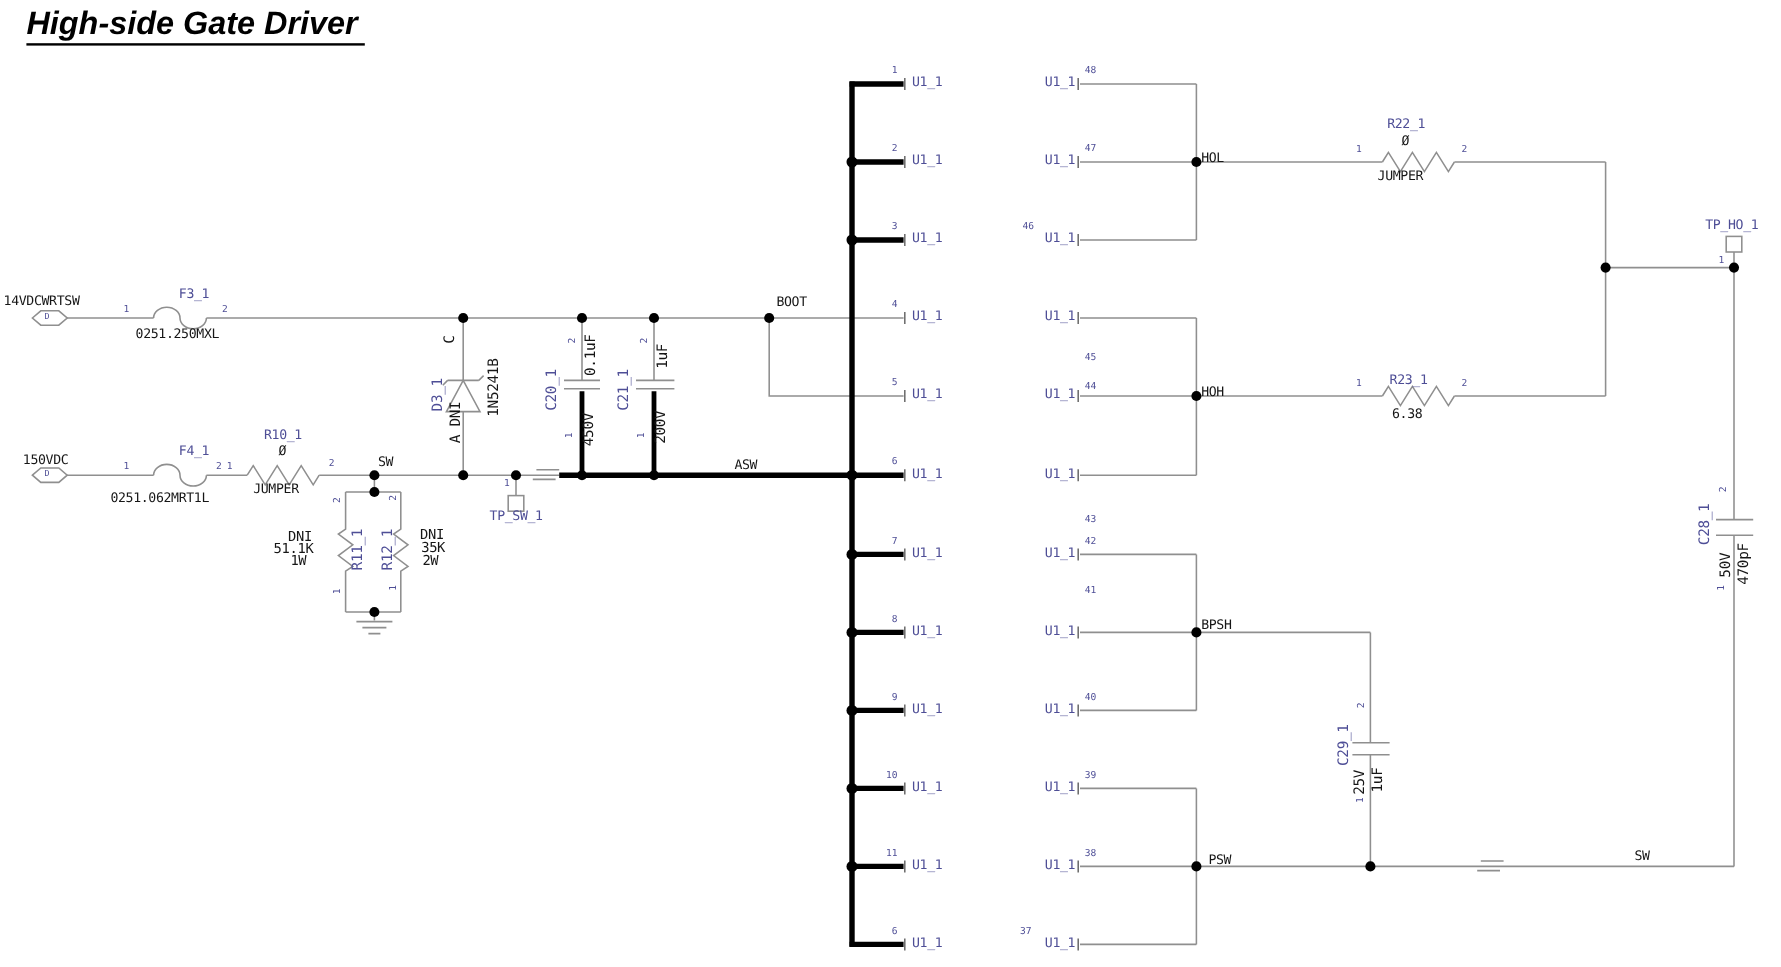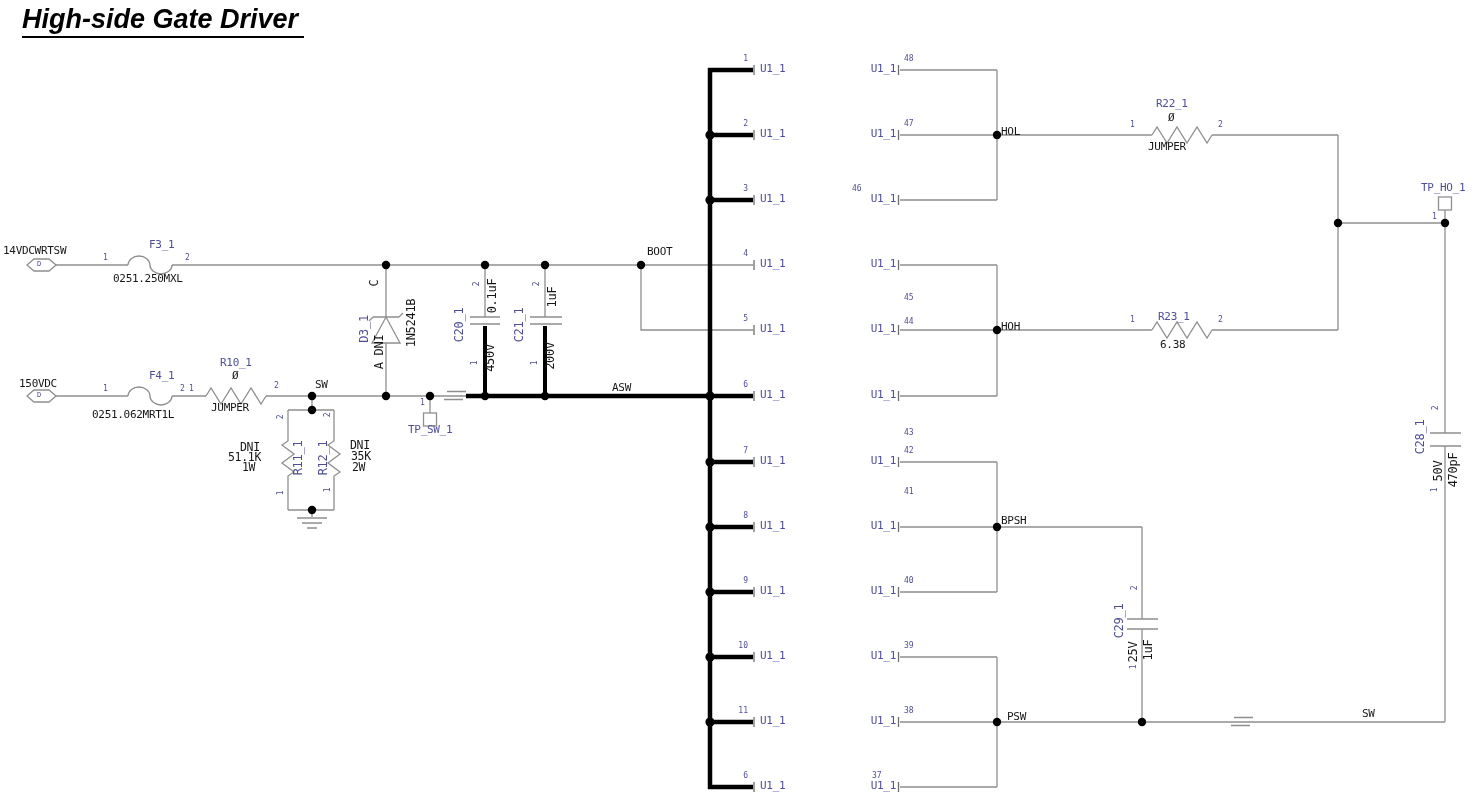--- a/index.html
+++ b/index.html
@@ -233,21 +233,21 @@
     <span class="pn" style="left:904px;top:447px;">42</span>
   <span class="lbl ref ra" style="left:856px;top:520px;width:40px;">U1_1</span>
     <span class="pn" style="left:904px;top:488px;">41</span>
   <span class="lbl ref ra" style="left:856px;top:585px;width:40px;">U1_1</span>
     <span class="pn" style="left:904px;top:577px;">40</span>
   <span class="lbl ref ra" style="left:856px;top:650px;width:40px;">U1_1</span>
     <span class="pn" style="left:904px;top:642px;">39</span>
   <span class="lbl ref ra" style="left:856px;top:715px;width:40px;">U1_1</span>
     <span class="pn" style="left:904px;top:707px;text-align:center;">38</span>
   <span class="lbl ref ra" style="left:856px;top:780px;width:40px;">U1_1</span>
-    <span class="pn" style="left:872px;top:772px;">37</span>
+    <span class="pn" style="left:850px;top:772px;">37</span>
 
   <span class="lbl" style="left:1001px;top:126px;">HOL</span>
   <span class="lbl" style="left:1001px;top:321px;">HOH</span>
   <span class="lbl" style="left:1001px;top:515px;">BPSH</span>
   <span class="lbl" style="left:1007px;top:711px;">PSW</span>
   <span class="lbl" style="left:1362px;top:708px;">SW</span>
 
   <span class="lbl ref" style="left:1156px;top:98px;">R22_1</span>
   <span class="lbl" style="left:1168px;top:112px;">Ø</span>
   <span class="pn" style="left:1130px;top:121px;">1</span>

